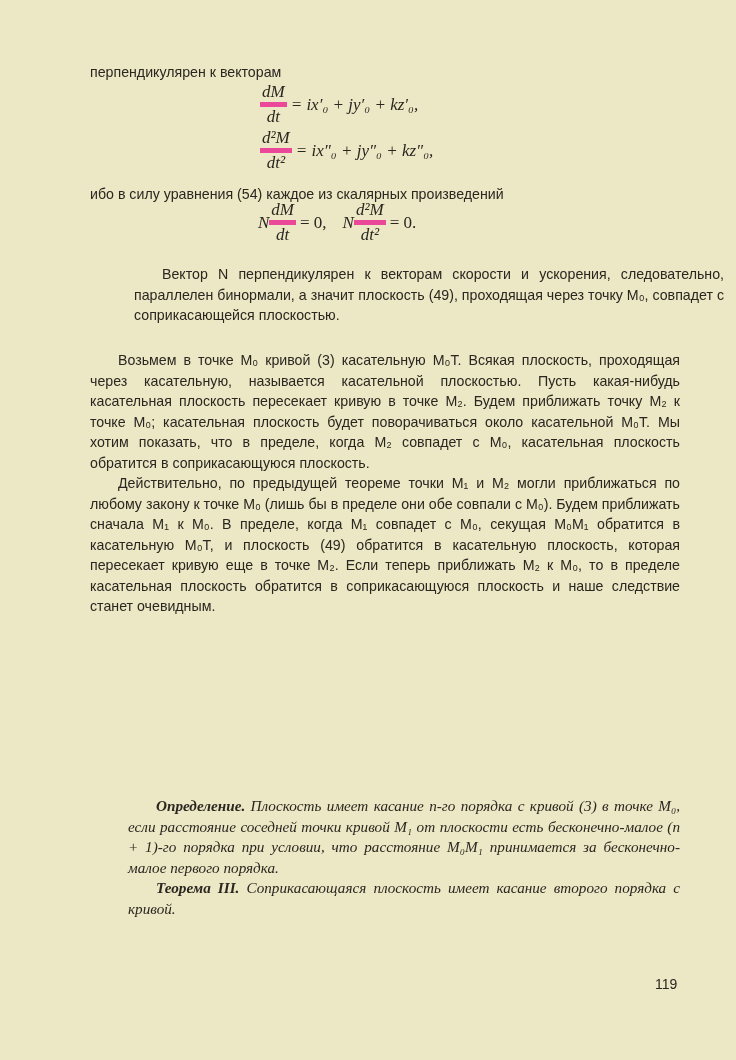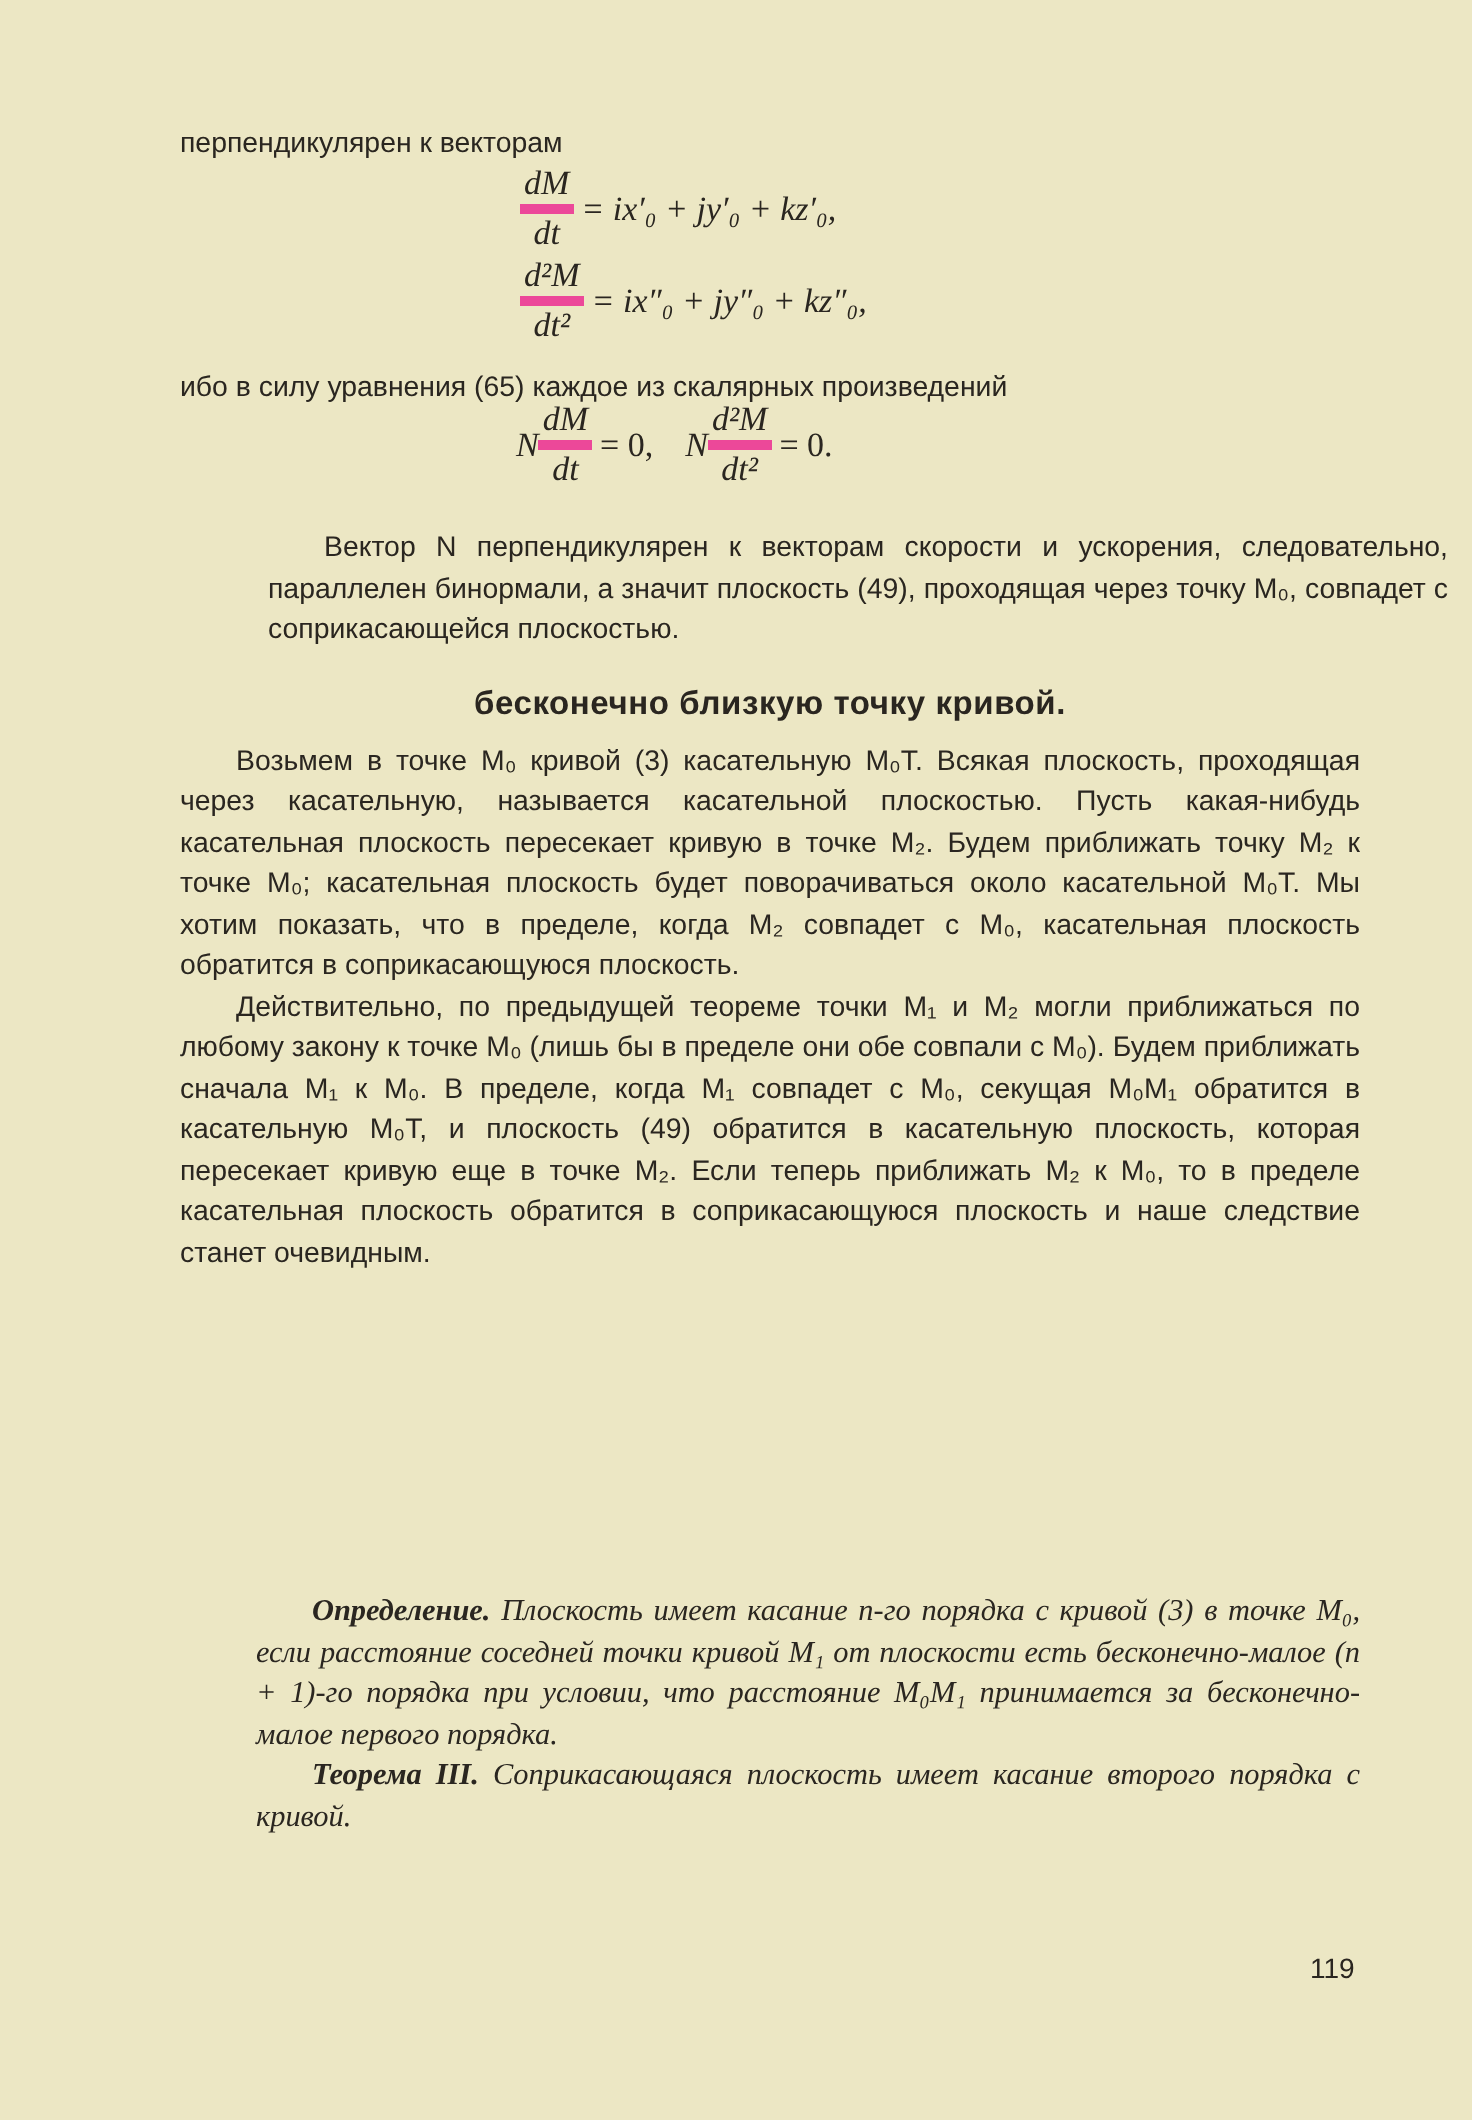--- a/index.html
+++ b/index.html
@@ -43,41 +43,40 @@
   </div>
 
   <div class="eq" style="top:128px; left:170px;">
     <span class="frac">
         <span class="num">d²M</span>
         <span class="den">dt²</span>
       </span>
     <span class="rhs">= ix″₀ + jy″₀ + kz″₀,</span>
   </div>
 
-  <p class="p" style="position:absolute; top:184px; left:0;">ибо в силу уравнения (65) каждое из скалярных произведений</p>
+  <p class="p" style="position:absolute; top:184px; left:0;">ибо в силу уравнения (54) каждое из скалярных произведений</p>
 
   <div class="eq" style="top:200px; left:168px;">
     <span>N</span>
     <span class="frac">
         <span class="num">dM</span>
         <span class="den">dt</span>
       </span>
     <span class="up" style="margin-right:16px;">= 0,</span>
     <span>N</span>
     <span class="frac">
         <span class="num">d²M</span>
         <span class="den">dt²</span>
       </span>
     <span class="up">= 0.</span>
   </div>
 
   <p class="p indent" style="position:absolute; top:264px; left:16px; width:590px;margin-left:28px;">Вектор N перпендикулярен к векторам скорости и ускорения, следовательно, параллелен бинормали, а значит плоскость (49), проходящая через точку M₀, совпадет с соприкасающейся плоскостью.</p>
 
   <div style="position:absolute; top:342px; left:0; width:590px;">
-    <h2 class="center">бесконечно близкую точку кривой.</h2>
 
 
     <p class="p indent" style="margin-top:8px;">Возьмем в точке M₀ кривой (3) касательную M₀T. Всякая плоскость, проходящая через касательную, называется касательной плоскостью. Пусть какая-нибудь касательная плоскость пересекает кривую в точке M₂. Будем приближать точку M₂ к точке M₀; касательная плоскость будет поворачиваться около касательной M₀T. Мы хотим показать, что в пределе, когда M₂ совпадет с M₀, касательная плоскость обратится в соприкасающуюся плоскость.</p>
     <p class="p indent">Действительно, по предыдущей теореме точки M₁ и M₂ могли приближаться по любому закону к точке M₀ (лишь бы в пределе они обе совпали с M₀). Будем приближать сначала M₁ к M₀. В пределе, когда M₁ совпадет с M₀, секущая M₀M₁ обратится в касательную M₀T, и плоскость (49) обратится в касательную плоскость, которая пересекает кривую еще в точке M₂. Если теперь приближать M₂ к M₀, то в пределе касательная плоскость обратится в соприкасающуюся плоскость и наше следствие станет очевидным.</p>
   </div>
 
   <div style="position:absolute; top:784px; left:0; width:590px;">
 
     <p class="it blockquote" style="margin-top:12px; text-indent:28px;">
       <span class="bi">Определение.</span>

